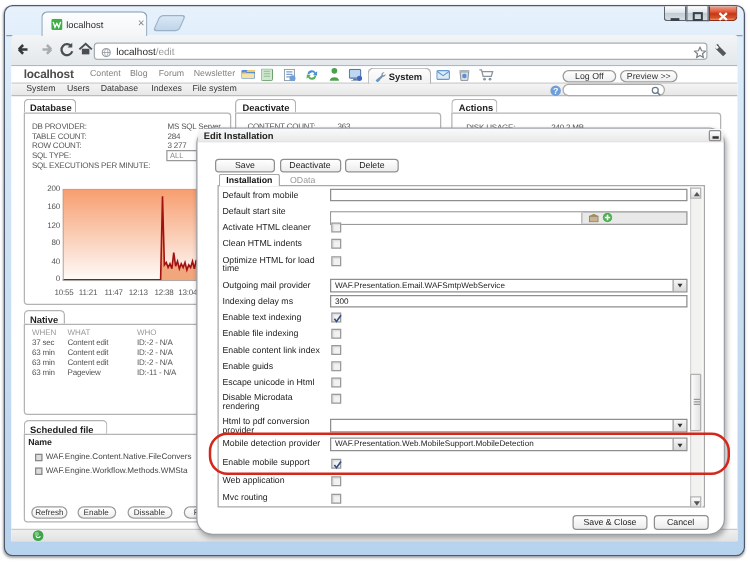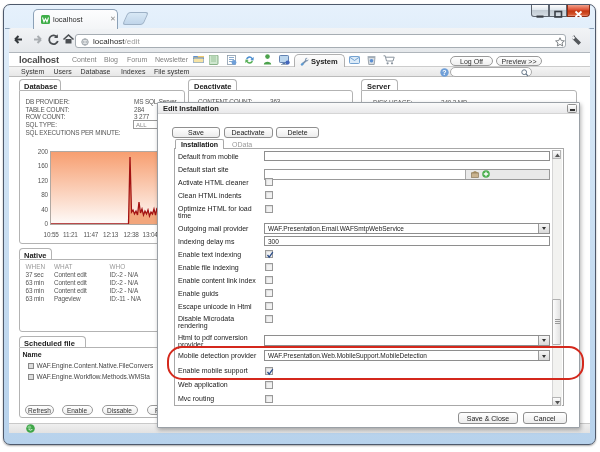--- a/index.html
+++ b/index.html
@@ -27,21 +27,21 @@
 #page { position:absolute; left:5px; top:48px; width:581px; height:380px; background:#fff; overflow:hidden; }
 .ptab { position:absolute; background:#fff; border:1px solid #b3b3b3; border-bottom:none;
   border-radius:4px 4px 0 0; font-weight:bold; font-size:7.5px; color:#222; padding:1.5px 0 0 6px; white-space:nowrap; overflow:visible; }
 .pbox { position:absolute; background:#fff; border:1px solid #b3b3b3; border-radius:0 3px 3px 3px; }
 .pill { position:absolute; background:linear-gradient(#fff,#efefef); border:1px solid #9a9a9a; border-radius:8px;
   font-size:7px; color:#333; text-align:center; }
 .mi { font-size:7px; color:#808080; top:2.5px; }
 .nv { font-size:7px; color:#333; top:2.5px; }
 .dl { font-size:6.4px; color:#555; letter-spacing:-0.15px; }
 #dlg { position:absolute; left:157px; top:102px; width:423px; height:326px; background:#fff; z-index:10;
-  border:1px solid #9aa0a6; border-radius:1px; box-shadow:1px 2px 4px rgba(0,0,0,.3); }
+  border:1px solid #9aa0a6; border-radius:13px; box-shadow:1px 2px 4px rgba(0,0,0,.3); }
 #dlgtitle { position:absolute; left:0; top:0; right:0; height:11px;
   background:linear-gradient(#fafafa,#e9e9eb); border-bottom:1px solid #d5d5d5; border-radius:3px 3px 0 0; }
 .dbtn { position:absolute; background:linear-gradient(#fff,#ececec); border:1px solid #8f8f8f; border-radius:3px;
   font-size:7px; color:#222; text-align:center; z-index:11; }
 #fbox { position:absolute; left:16px; top:45px; width:390px; height:258px; border:1px solid #a8a8a8; background:#fff; }
 .lbl { position:absolute; left:3px; font-size:7px; color:#1a1a1a; white-space:nowrap; }
 .fld { position:absolute; left:89px; width:286px; height:10px; background:#fff; border:1px solid #8e8e8e;
   font-size:6.5px; color:#222; line-height:9px; padding-left:3px; white-space:nowrap; overflow:hidden; }
 .cb { position:absolute; left:90px; width:8px; height:8px; background:#f2f2f2; border:1px solid #999; box-shadow:inset 1px 1px 1px #dcdcdc; }
 .arr { position:absolute; right:0; top:0; bottom:0; width:11px; background:linear-gradient(#f6f6f6,#d9d9d9); border-left:1px solid #9a9a9a; }
@@ -214,21 +214,21 @@
       <div class="t dl" style="left:104px;top:140px;">12:38</div>
       <div class="t dl" style="left:123px;top:140px;">13:04</div>
     </div>
 
     <div class="ptab" style="left:179px;top:26px;width:49px;height:11px;padding-left:5px;">Deactivate</div>
     <div class="pbox" style="left:179px;top:37px;width:165px;height:154px;">
       <div class="t dl" style="left:9px;top:7px;">CONTENT COUNT:</div>
         <div class="t dl" style="left:81px;top:7px;">363</div>
     </div>
 
-    <div class="ptab" style="left:352px;top:26px;width:37px;height:11px;padding-left:5px;">Server</div>
+    <div class="ptab" style="left:352px;top:26px;width:37px;height:11px;padding-left:5px;">Actions</div>
     <div class="pbox" style="left:352px;top:37px;width:216px;height:154px;">
       <div class="t dl" style="left:11px;top:8px;">DISK USAGE:</div>
         <div class="t dl" style="left:79px;top:8px;">340.3 MB</div>
     </div>
 
     <div class="ptab" style="left:9.5px;top:195px;width:33px;height:11px;padding-left:4.5px;">Native</div>
     <div class="pbox" style="left:9.5px;top:206px;width:166px;height:73px;">
       <div class="t" style="left:6px;top:3px;font-size:6.4px;color:#999;">WHEN</div>
       <div class="t" style="left:34.5px;top:3px;font-size:6.4px;color:#999;">WHAT</div>
       <div class="t" style="left:90px;top:3px;font-size:6.4px;color:#999;">WHO</div>

